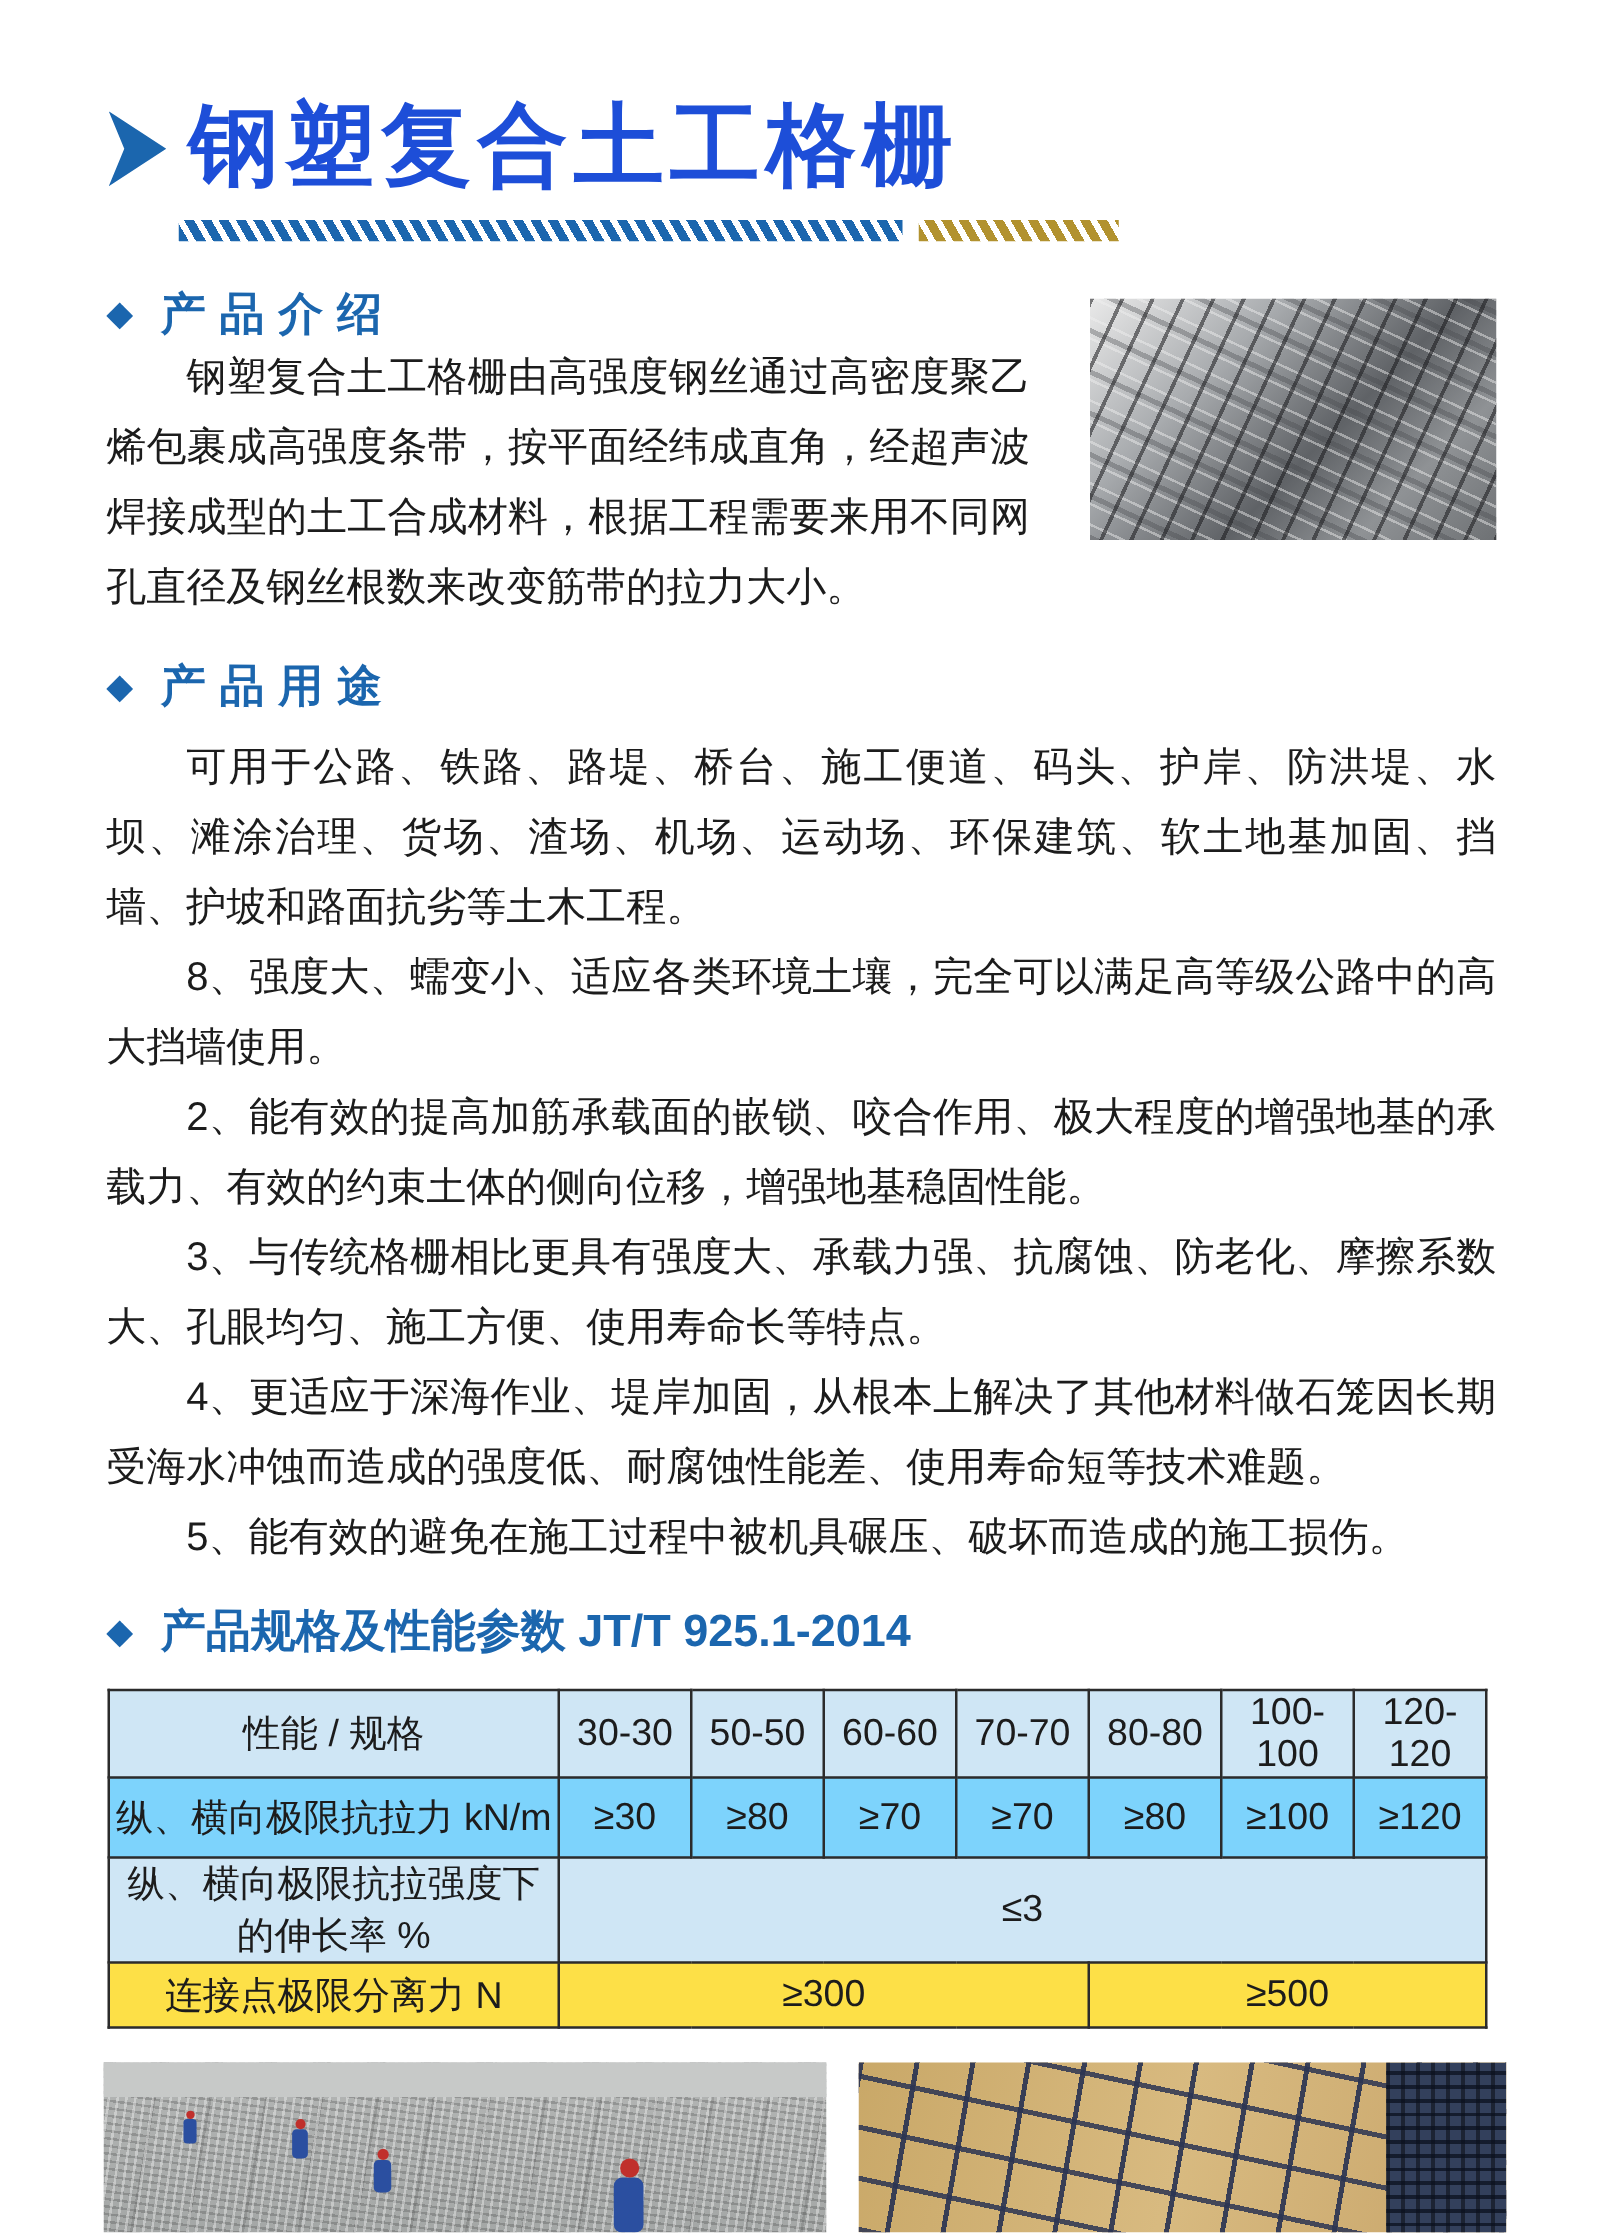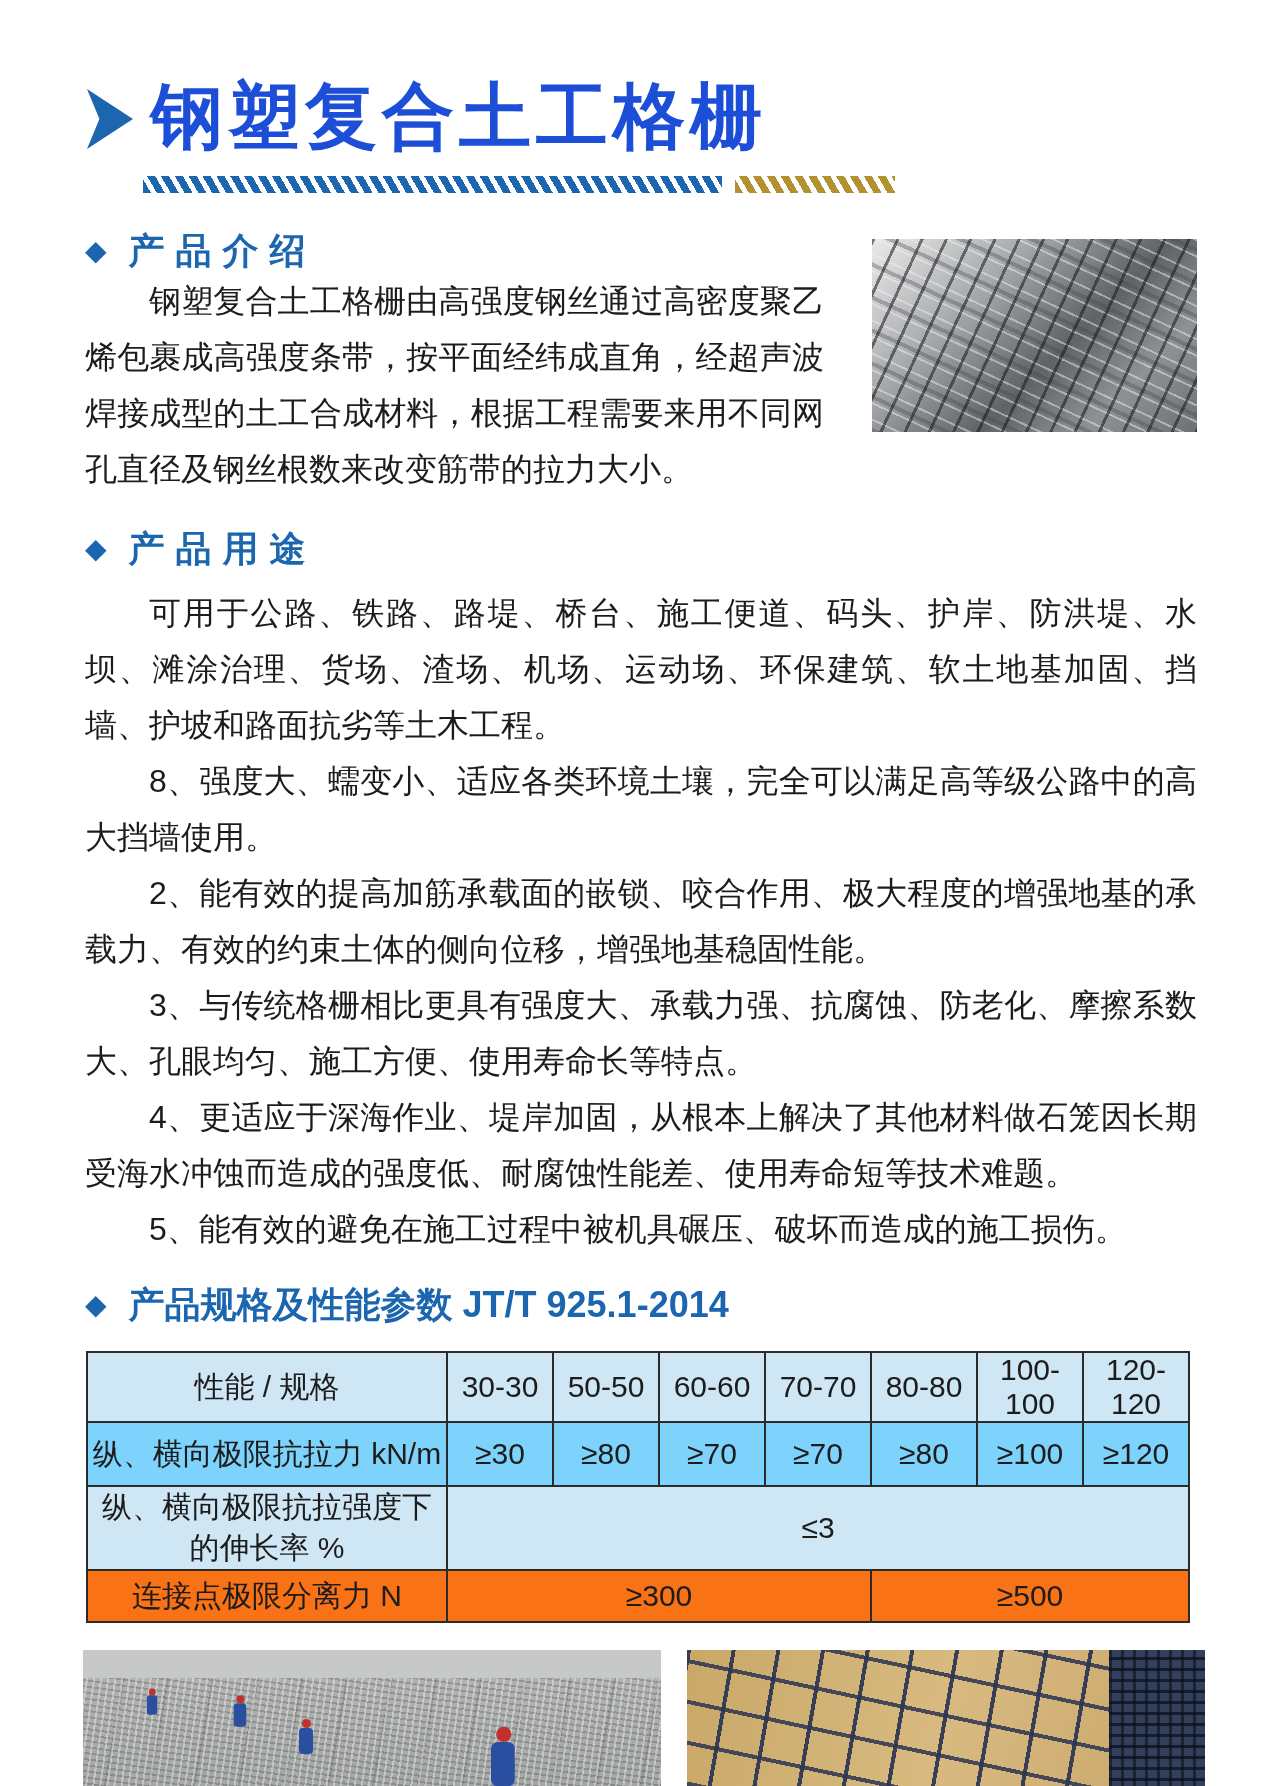--- a/index.html
+++ b/index.html
@@ -59,21 +59,21 @@
   .spec-table{
     width:1102px;margin:24px 0 0 1px;border-collapse:collapse;table-layout:fixed;
     font-size:30px;color:#1c1c1c;
   }
   .spec-table td{
     border:2px solid #2b2b2b;text-align:center;vertical-align:middle;padding:0 4px;
   }
   .row-head td{height:44px;background:#cfe6f5;}
   .row-tensile td{height:62px;background:#7dd3fc;}
   .row-elong td{height:52px;background:#cfe6f5;}
-  .row-junction td{height:50px;background:#f97316;}
+  .row-junction td{height:50px;background:#fde047;}
   
   .photo-row{margin:27px 0 0 -2px;width:1122px;display:flex;justify-content:space-between;}
   .photo-workers{
     width:578px;height:340px;
     background:
       linear-gradient(180deg,#c7c9c8 0,#c7c9c8 28px,rgba(0,0,0,0) 28px),
       repeating-linear-gradient(98deg,rgba(255,255,255,.35) 0 2px,rgba(0,0,0,0) 2px 7px),
       repeating-linear-gradient(8deg,rgba(40,40,40,.22) 0 2px,rgba(0,0,0,0) 2px 6px),
       repeating-linear-gradient(100deg,rgba(60,60,60,.18) 0 2px,rgba(0,0,0,0) 2px 44px),
       linear-gradient(180deg,#b4b6b5 0%,#a4a7a6 40%,#8e918f 100%);

